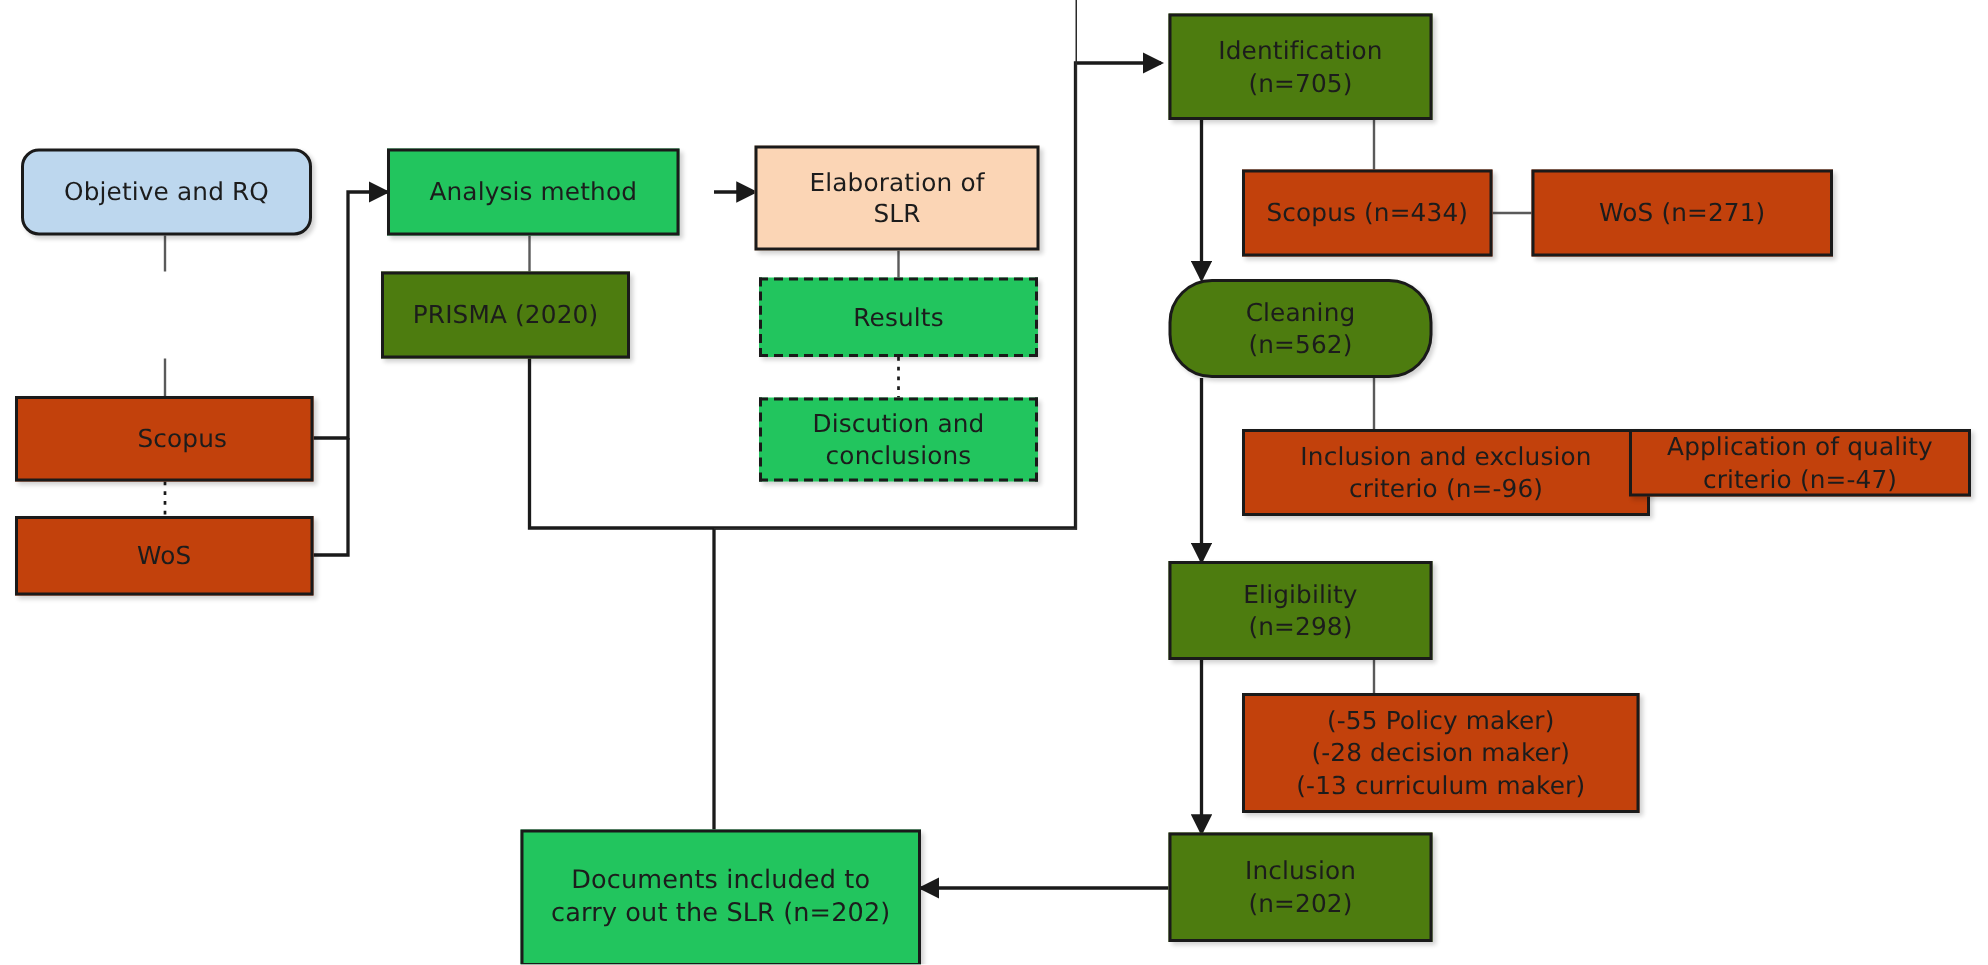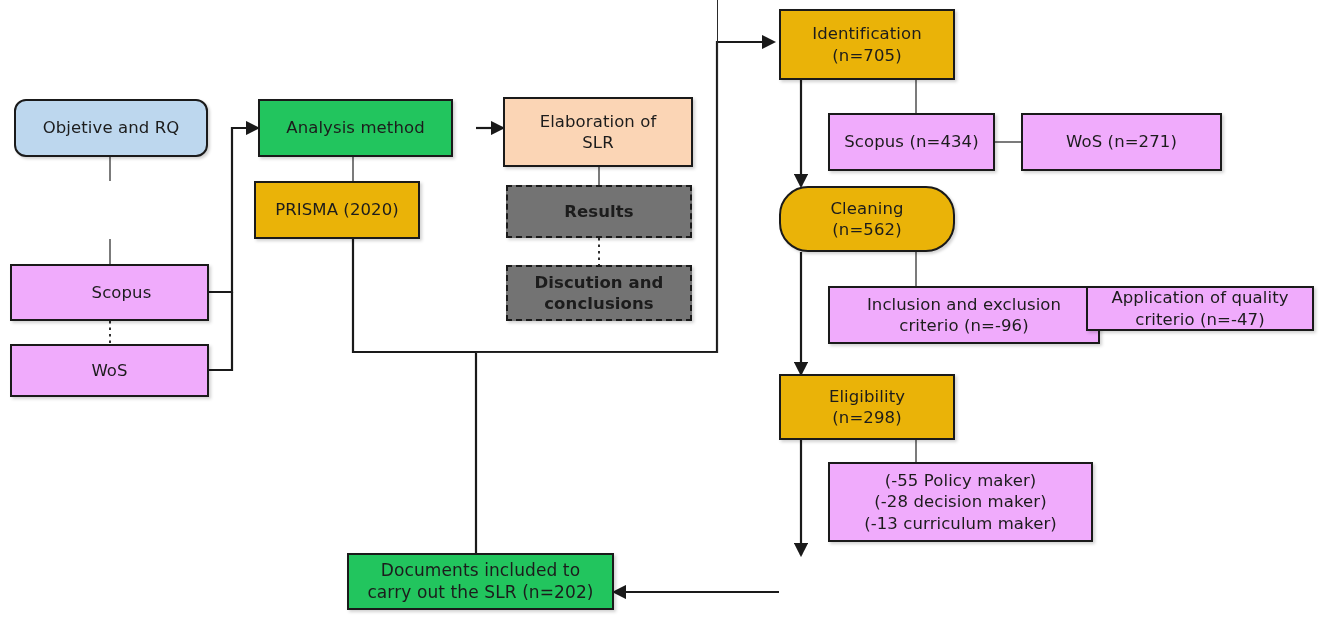--- a/index.html
+++ b/index.html
@@ -38,27 +38,26 @@
     font-size: 16.5px;
     line-height: 1.28;
     padding: 2px 6px;
     box-shadow: 2px 2px 3px rgba(0,0,0,0.18);
     white-space: pre-line;
     letter-spacing: 0.1px;
   }
   .node.blue-dark   { background: #bdd7ee; }
   .node.blue-light  { background: #deebf7; }
   .node.green-mid   { background: #22c55e; }
-  .node.green-light { background: #eab308; }
+  .node.green-light { background: #4d7c0f; }
   .node.orange      { background: #fbd5b5; }
-  .node.grey        { background: #f0abfc; }
+  .node.grey        { background: #c2410c; }
   .node.dashed {
-    background: #737373;
+    background: #22c55e;
     border: 2px dashed #1a1a1a;
-    font-weight: bold;
   }
   .group-box {
     position: absolute;
     box-sizing: border-box;
     border: 1.5px solid #2a2a2a;
     background: transparent;
     z-index: 0;
   }
   .node, .group-box { z-index: 2; }
   svg.connectors { z-index: 1; }
@@ -159,17 +158,19 @@
   <div class="node grey" style="left:1086px; top:286px; width:228px; height:45px;">Application of quality
 criterio (n=-47)</div>
 
   <div class="node green-light" style="left:779px; top:374px; width:176px; height:66px;">Eligibility
 (n=298)</div>
 
   <div class="node grey" style="left:828px; top:462px; width:265px; height:80px;">(-55 Policy maker)
 (-28 decision maker)
 (-13 curriculum maker)</div>
 
+  <div class="node green-light" style="left:779px; top:555px; width:176px; height:73px;">Inclusion
+(n=202)</div>
 
-  <div class="node green-mid" style="left:347px; top:553px; width:267px; height:57px; font-size:17px;">Documents included to
+  <div class="node green-mid" style="left:347px; top:553px; width:267px; height:91px; font-size:17px;">Documents included to
 carry out the SLR (n=202)</div>
 
 </div>
 
 </body></html>

